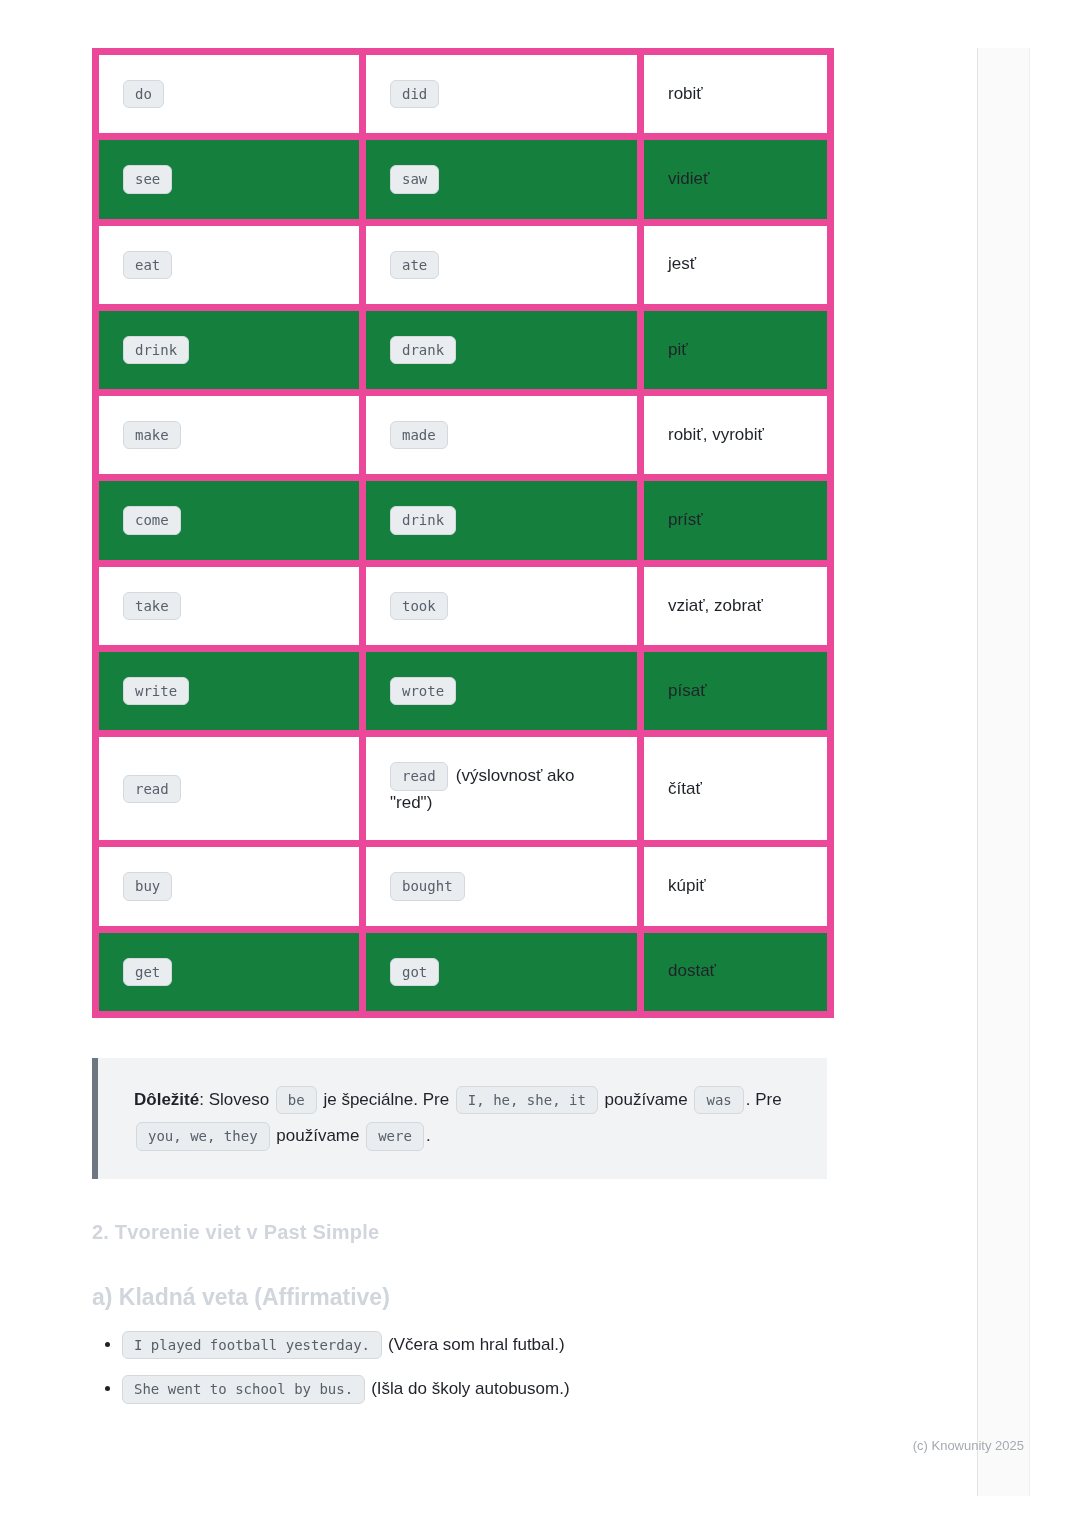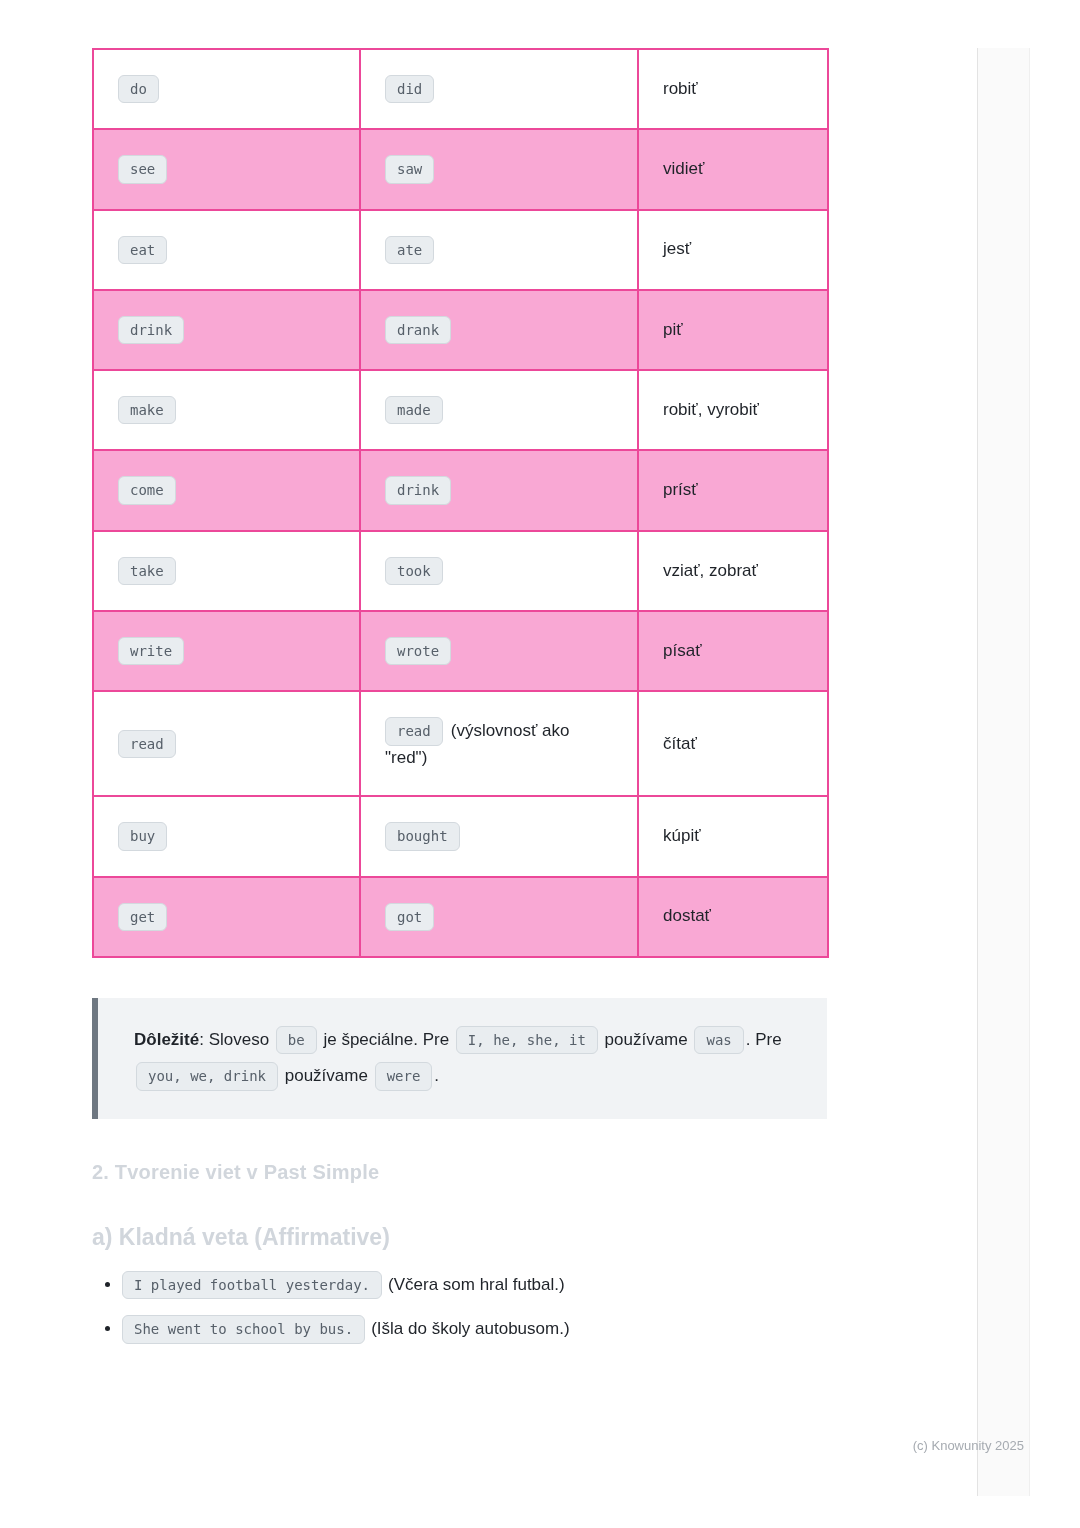--- a/index.html
+++ b/index.html
@@ -21,27 +21,27 @@
     width: 735px;
   }
 
   
   table.verbs {
     width: 735px;
     border-collapse: collapse;
     table-layout: fixed;
   }
   table.verbs td {
-    border: 2px solid #ec4899;
+    border: 7px solid #ec4899;
     padding: 25px 24px;
     vertical-align: middle;
     font-size: 17px;
     line-height: 1.45;
   }
-  table.verbs tr.alt { background: #f9a8d4; }
+  table.verbs tr.alt { background: #15803d; }
   td.col-base  { width: 267px; }
   td.col-past  { width: 278px; }
   td.col-trans { width: 190px; }
 
   .chip {
     display: inline-block;
     font-family: "DejaVu Sans Mono", monospace;
     font-size: 14px;
     color: #57606a;
     background: #e9edf0;
@@ -265,21 +265,21 @@
           <span class="chip">got</span>
         </td>
         <td class="col-trans">
           <span>dostať</span>
         </td>
       </tr>
     </tbody>
     </table>
 
     <div class="callout">
-      <span class="bold">Dôležité</span><span>: Sloveso </span><span class="chip">be</span><span> je špeciálne. Pre </span><span class="chip">I, he, she, it</span><span> používame </span><span class="chip">was</span><span>. Pre </span><span class="chip">you, we, drink</span><span> používame </span><span class="chip">were</span><span>.</span>
+      <span class="bold">Dôležité</span><span>: Sloveso </span><span class="chip">be</span><span> je špeciálne. Pre </span><span class="chip">I, he, she, it</span><span> používame </span><span class="chip">was</span><span>. Pre </span><span class="chip">you, we, they</span><span> používame </span><span class="chip">were</span><span>.</span>
     </div>
 
     <h2 class="faded">2. Tvorenie viet v Past Simple</h2>
 
     <h3 class="faded">a) Kladná veta (Affirmative)</h3>
 
 
     <ul class="examples">
       <li>
         <span class="chip">I played football yesterday.</span><span>(Včera som hral futbal.)</span>

